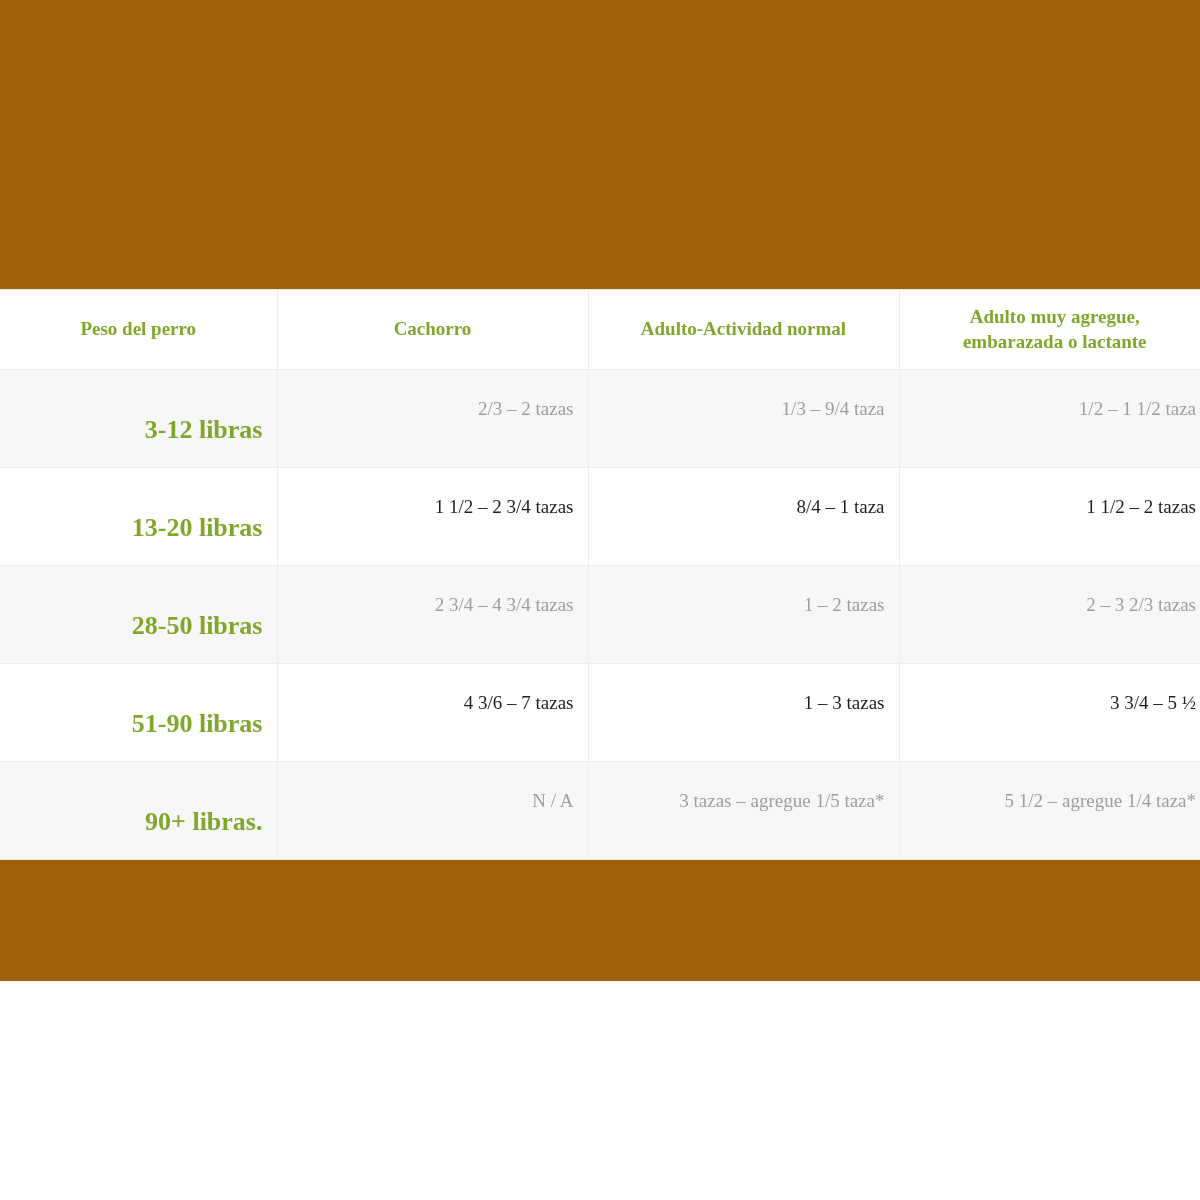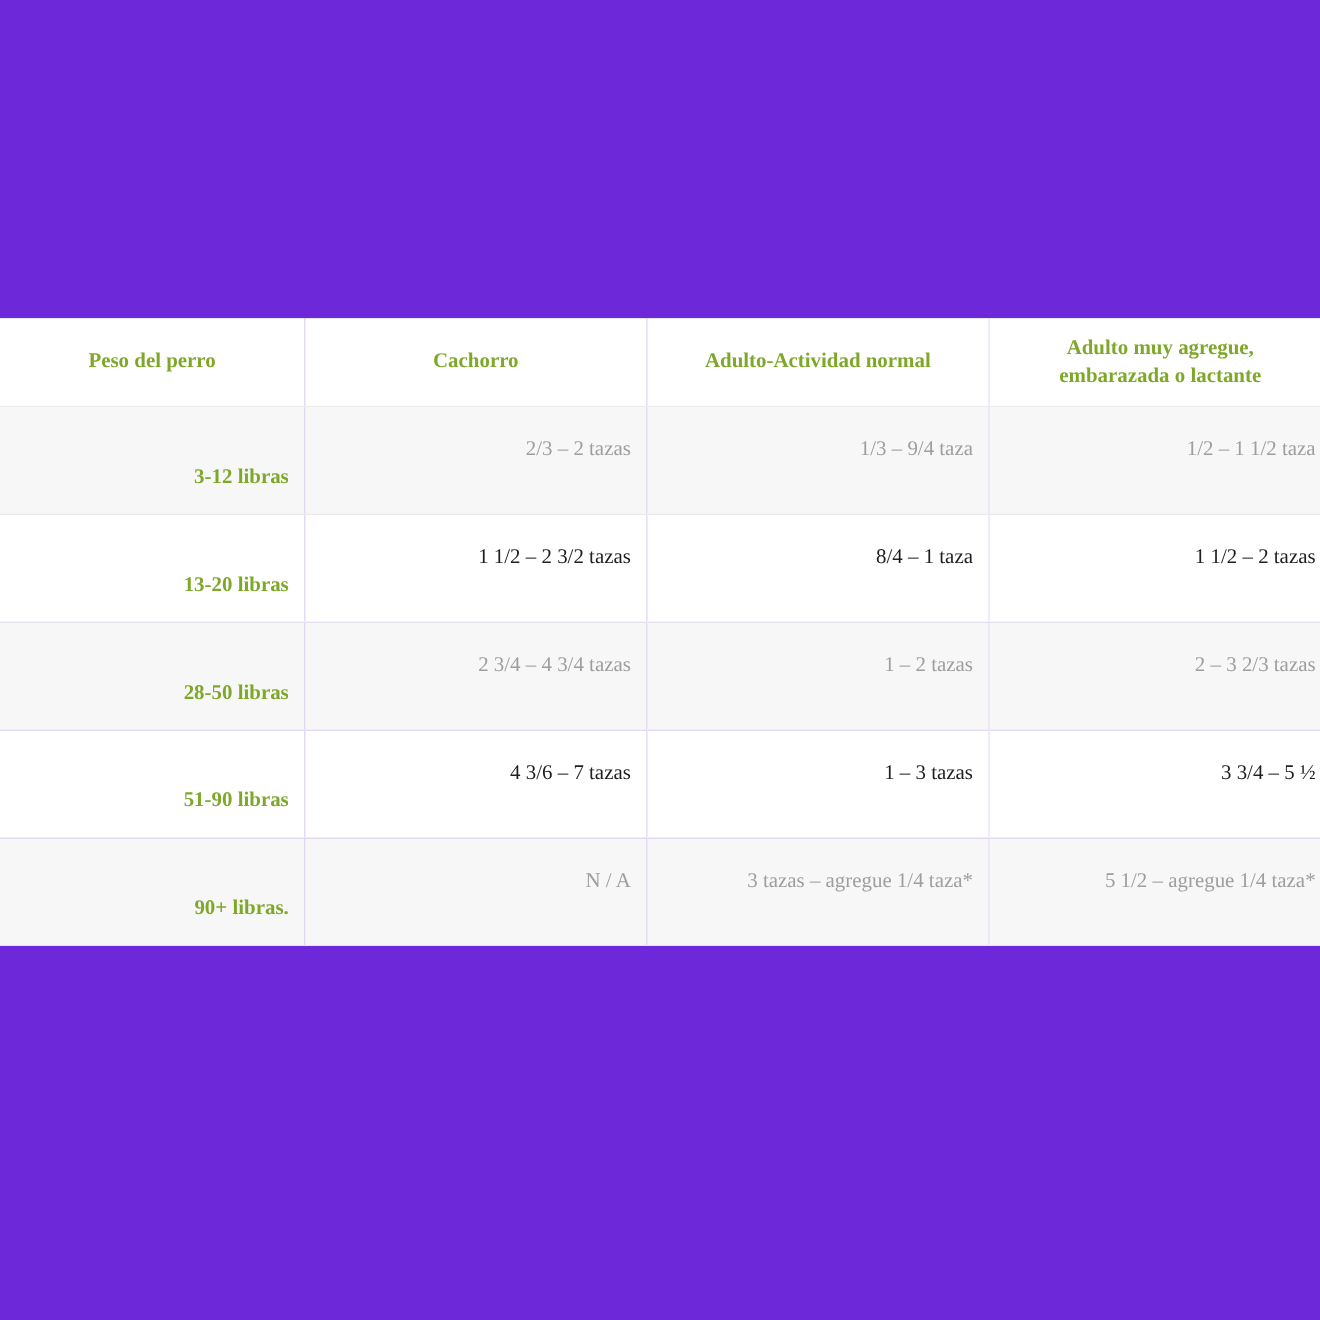--- a/index.html
+++ b/index.html
@@ -9,22 +9,22 @@
     height: 1200px;
     background: #ffffff;
     overflow: hidden;
   }
   body {
     font-family: "Liberation Serif", "DejaVu Serif", serif;
   }
   .page {
     position: relative;
     width: 1200px;
-    height: 1200px;
-    background: #6d28d9;
+    height: 981px;
+    background: #a16207;
   }
   .table-wrap {
     position: absolute;
     left: 0;
     top: 289px;
     width: 1210px;
     overflow: hidden;
   }
   table.feeding-table {
     border-collapse: collapse;
@@ -72,21 +72,21 @@
   tbody tr.plain td {
     background: #ffffff;
     color: #1f1f1f;
   }
 
   td.row-label {
     color: #7fa82b !important;
     font-weight: bold;
     vertical-align: bottom;
     padding-bottom: 22px;
-    font-size: 19px;
+    font-size: 26px;
   }
   td.cell-data {
     vertical-align: top;
     padding-top: 28px;
     font-weight: normal;
   }
 </style>
 </head>
 <body>
 
@@ -112,38 +112,38 @@
       </thead>
       <tbody>
         <tr class="shaded">
           <td class="row-label">3-12 libras</td>
           <td class="cell-data">2/3 – 2 tazas</td>
           <td class="cell-data">1/3 – 9/4 taza</td>
           <td class="cell-data">1/2 – 1 1/2 taza</td>
         </tr>
         <tr class="plain">
           <td class="row-label">13-20 libras</td>
-          <td class="cell-data">1 1/2 – 2 3/2 tazas</td>
+          <td class="cell-data">1 1/2 – 2 3/4 tazas</td>
           <td class="cell-data">8/4 – 1 taza</td>
           <td class="cell-data">1 1/2 – 2 tazas</td>
         </tr>
         <tr class="shaded">
           <td class="row-label">28-50 libras</td>
           <td class="cell-data">2 3/4 – 4 3/4 tazas</td>
           <td class="cell-data">1 – 2 tazas</td>
           <td class="cell-data">2 – 3 2/3 tazas</td>
         </tr>
         <tr class="plain">
           <td class="row-label">51-90 libras</td>
           <td class="cell-data">4 3/6 – 7 tazas</td>
           <td class="cell-data">1 – 3 tazas</td>
           <td class="cell-data">3 3/4 – 5 ½</td>
         </tr>
         <tr class="shaded">
           <td class="row-label">90+ libras.</td>
           <td class="cell-data">N / A</td>
-          <td class="cell-data">3 tazas – agregue 1/4 taza*</td>
+          <td class="cell-data">3 tazas – agregue 1/5 taza*</td>
           <td class="cell-data">5 1/2 – agregue 1/4 taza*</td>
         </tr>
       </tbody>
     </table>
   </div>
 </div>
 
 </body></html>

